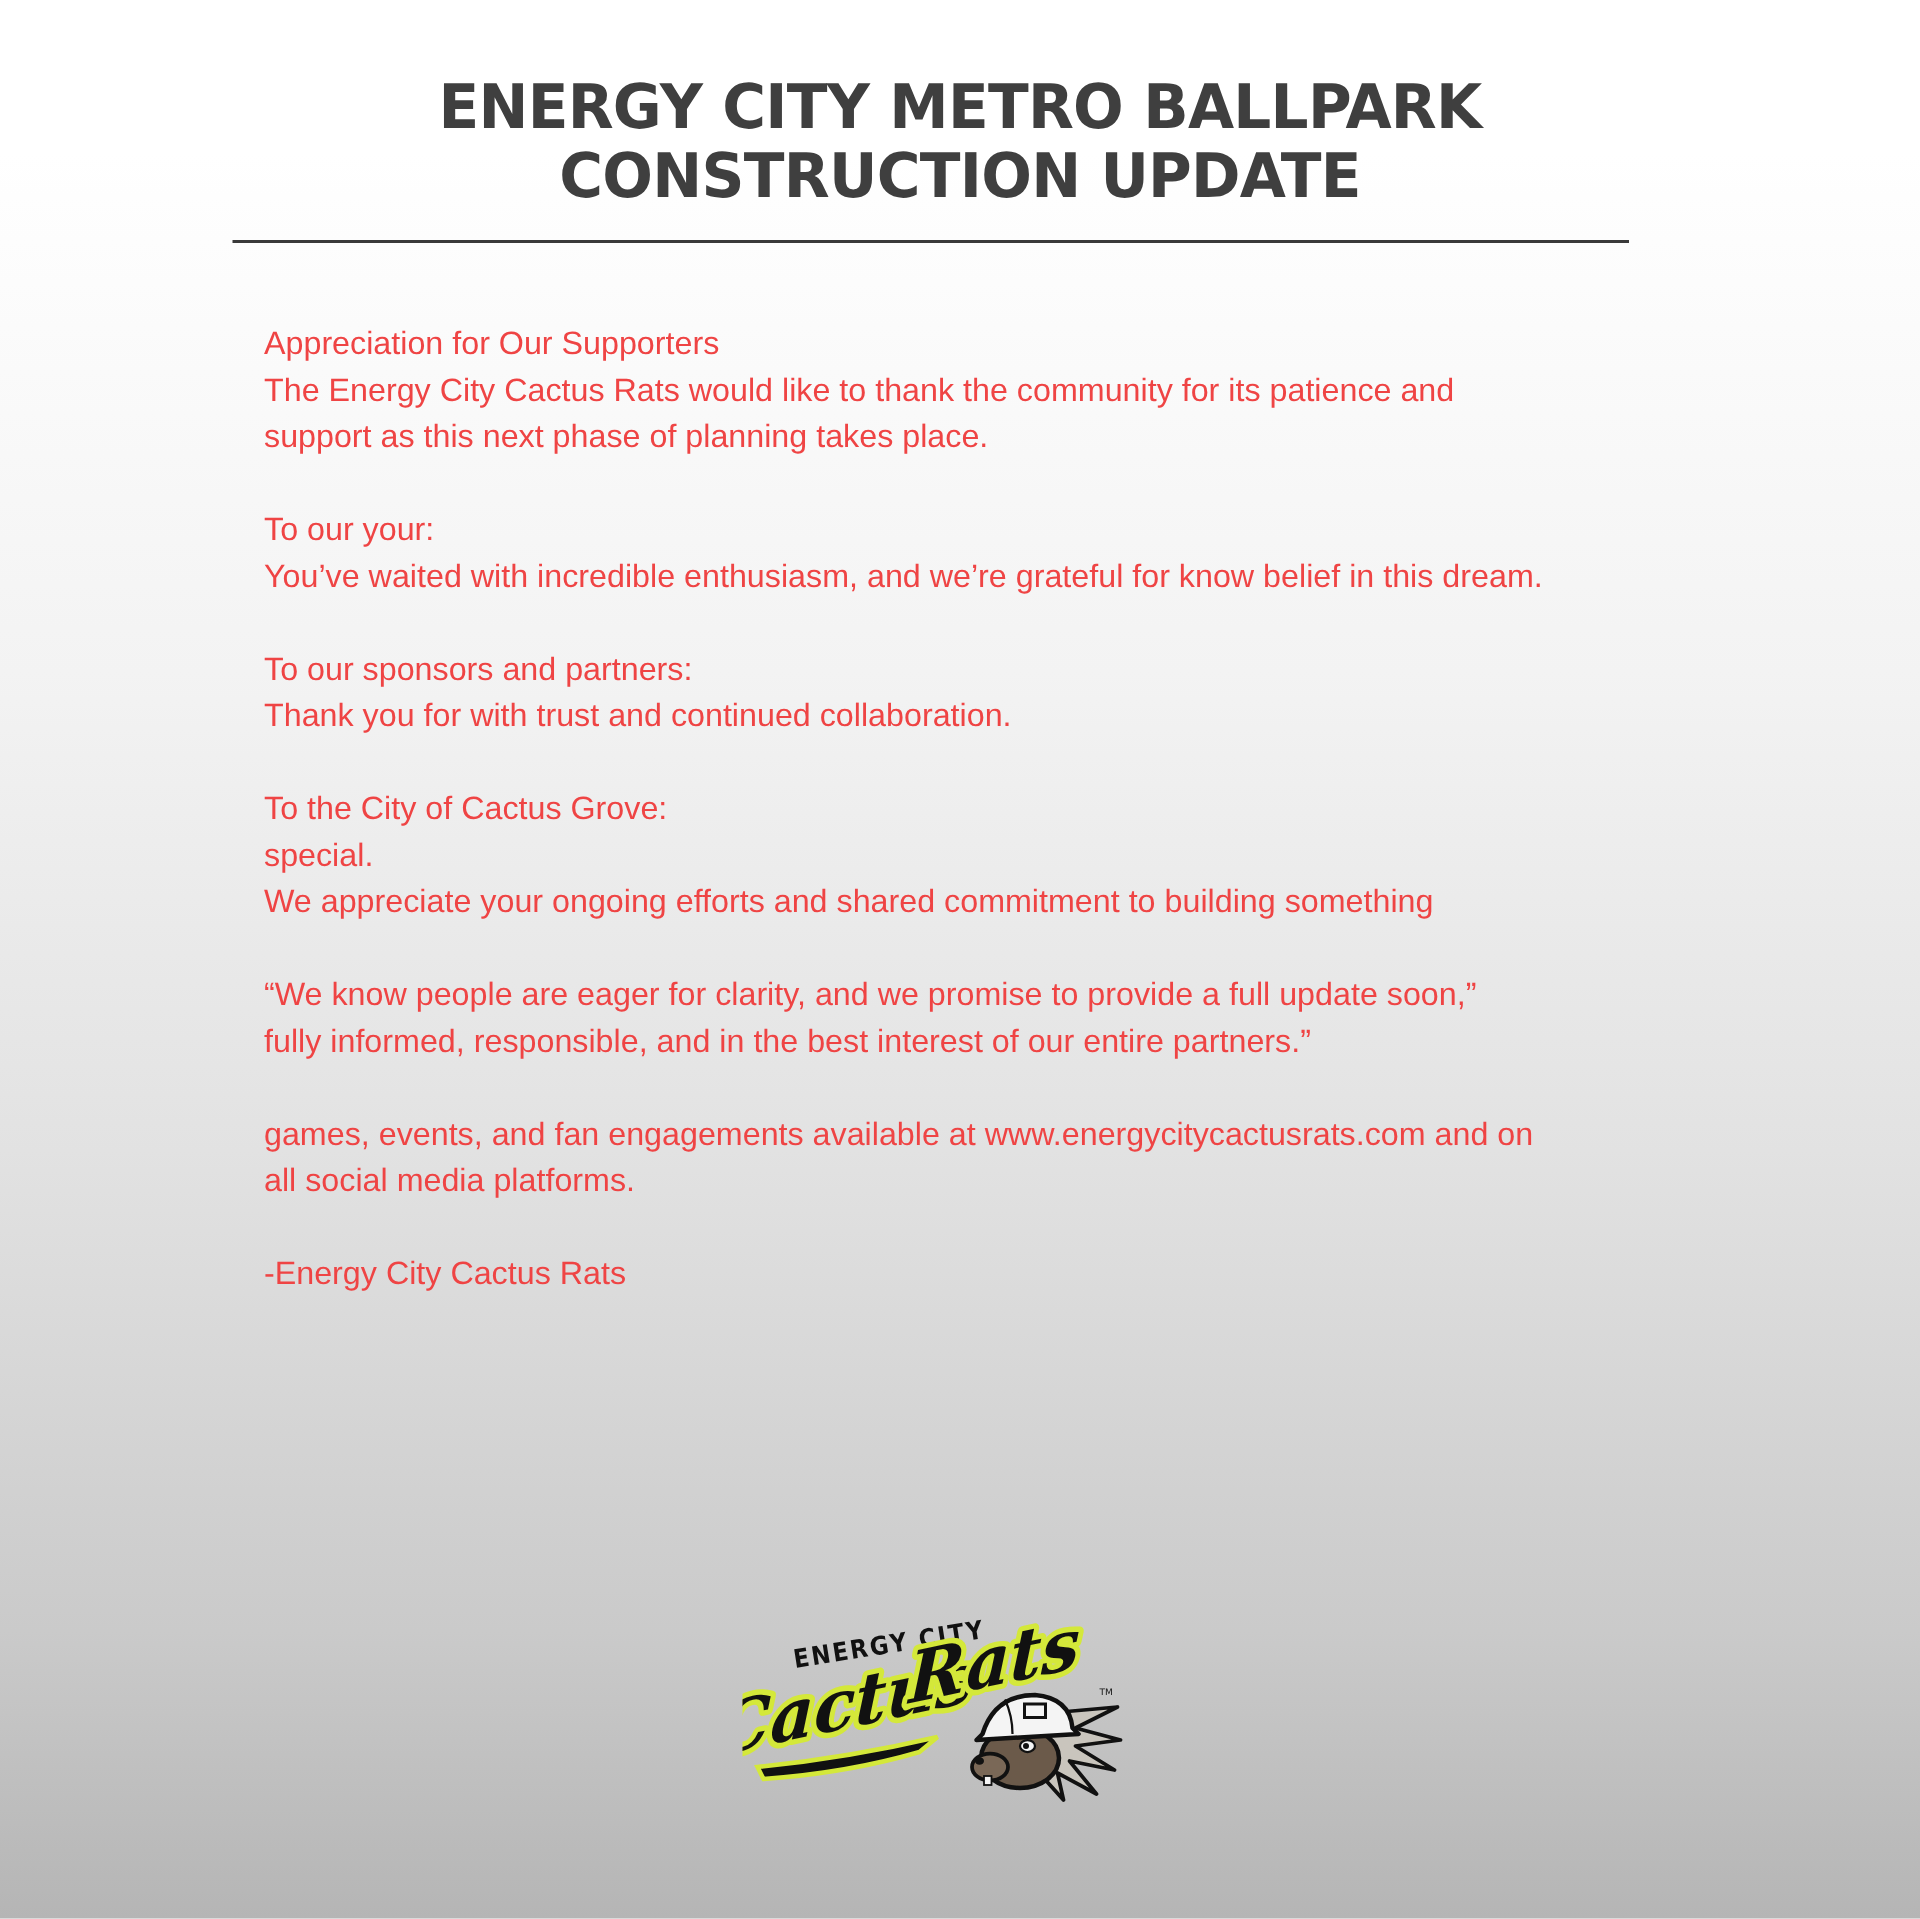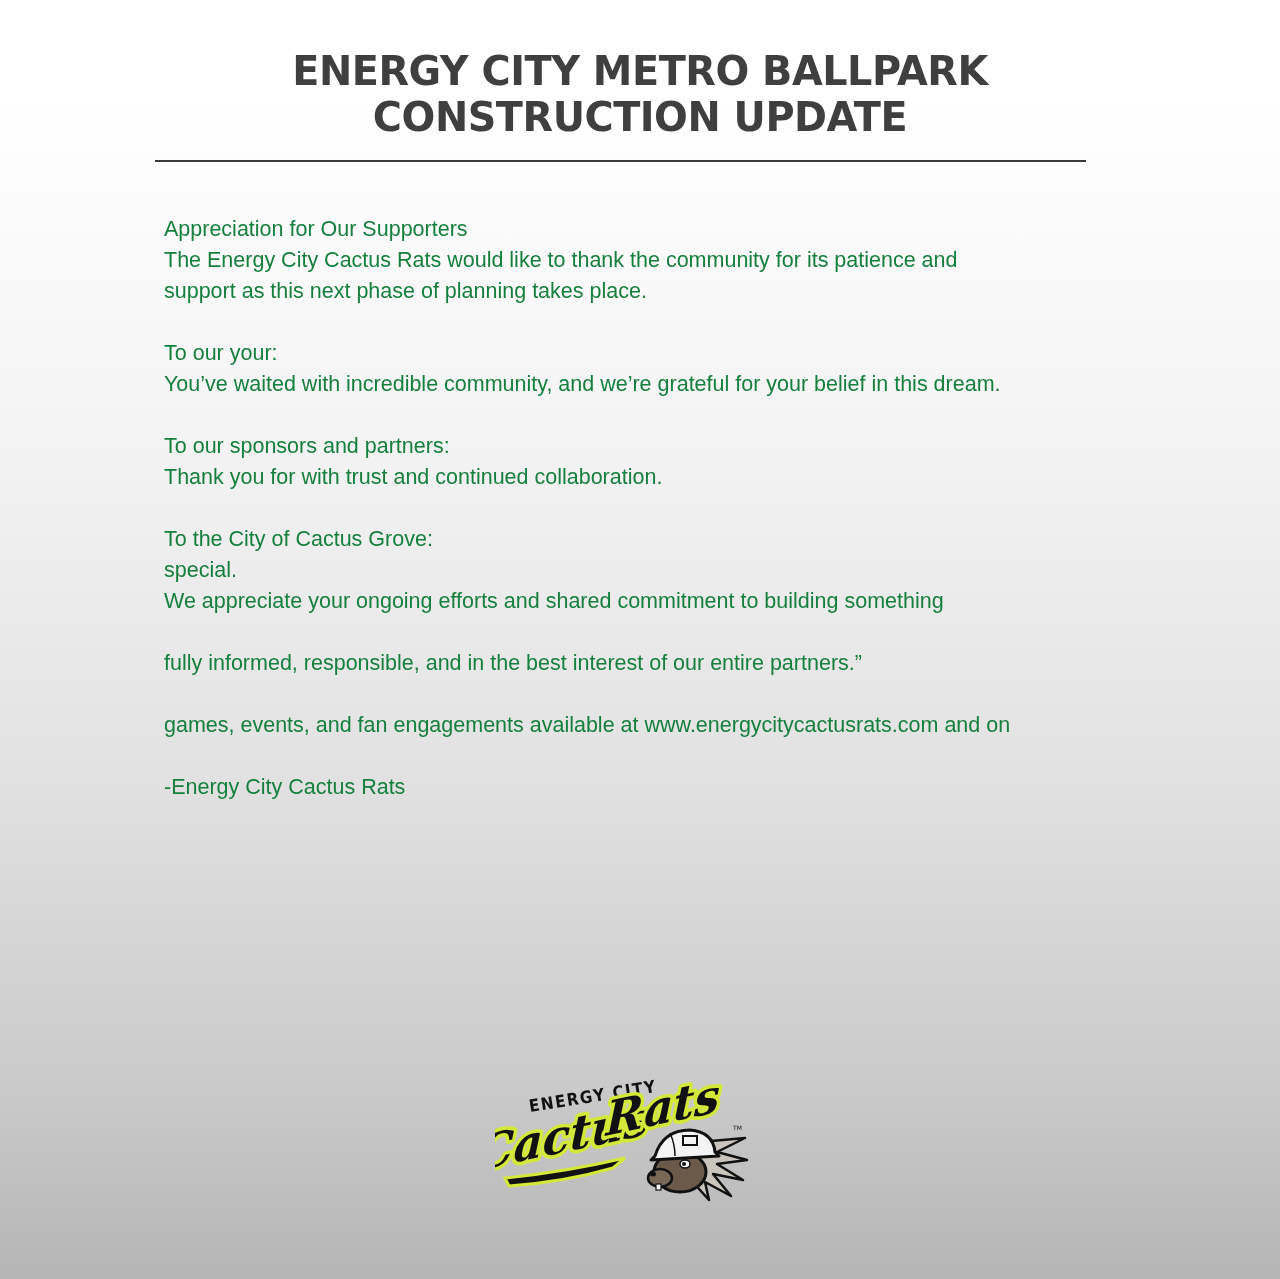--- a/index.html
+++ b/index.html
@@ -32,27 +32,27 @@
     .divider {
       position: absolute;
       left: 155px;
       top: 160px;
       width: 931px;
       height: 2px;
       background: #3a3a3a;
     }
     .body-text {
       position: absolute;
-      left: 164px;
+      left: 176px;
       top: 214px;
       width: 980px;
       font-family: "Liberation Sans", sans-serif;
       font-size: 21.5px;
       line-height: 31px;
-      color: #15803d;
+      color: #ef4444;
     }
     .para { margin: 0 0 31px 0; }
     .para .line { display: block; white-space: nowrap; }
     .logo {
       position: absolute;
       left: 495px;
       top: 1060px;
       width: 260px;
       height: 150px;
     }
@@ -68,36 +68,38 @@
 <div class="divider"></div>
 
 <div class="body-text">
   <p class="para">
     <span class="line">Appreciation for Our Supporters</span>
     <span class="line">The Energy City Cactus Rats would like to thank the community for its patience and</span>
     <span class="line">support as this next phase of planning takes place.</span>
   </p>
   <p class="para">
     <span class="line">To our your:</span>
-    <span class="line">You’ve waited with incredible community, and we’re grateful for your belief in this dream.</span>
+    <span class="line">You’ve waited with incredible enthusiasm, and we’re grateful for know belief in this dream.</span>
   </p>
   <p class="para">
     <span class="line">To our sponsors and partners:</span>
     <span class="line">Thank you for with trust and continued collaboration.</span>
   </p>
   <p class="para">
     <span class="line">To the City of Cactus Grove:</span>
     <span class="line">special.</span>
     <span class="line">We appreciate your ongoing efforts and shared commitment to building something</span>
   </p>
   <p class="para">
+    <span class="line">“We know people are eager for clarity, and we promise to provide a full update soon,”</span>
     <span class="line">fully informed, responsible, and in the best interest of our entire partners.”</span>
   </p>
   <p class="para">
     <span class="line">games, events, and fan engagements available at www.energycitycactusrats.com and on</span>
+    <span class="line">all social media platforms.</span>
   </p>
   <p class="para">
     <span class="line">-Energy City Cactus Rats</span>
   </p>
 </div>
 
 <div class="logo">
   <svg width="260" height="150" viewBox="0 0 260 150">
 
     <text x="35" y="52" transform="rotate(-9 35 52)" font-family="DejaVu Sans Condensed, DejaVu Sans, sans-serif" font-weight="bold" font-size="17" letter-spacing="1.5" fill="#111111">ENERGY CITY</text>

